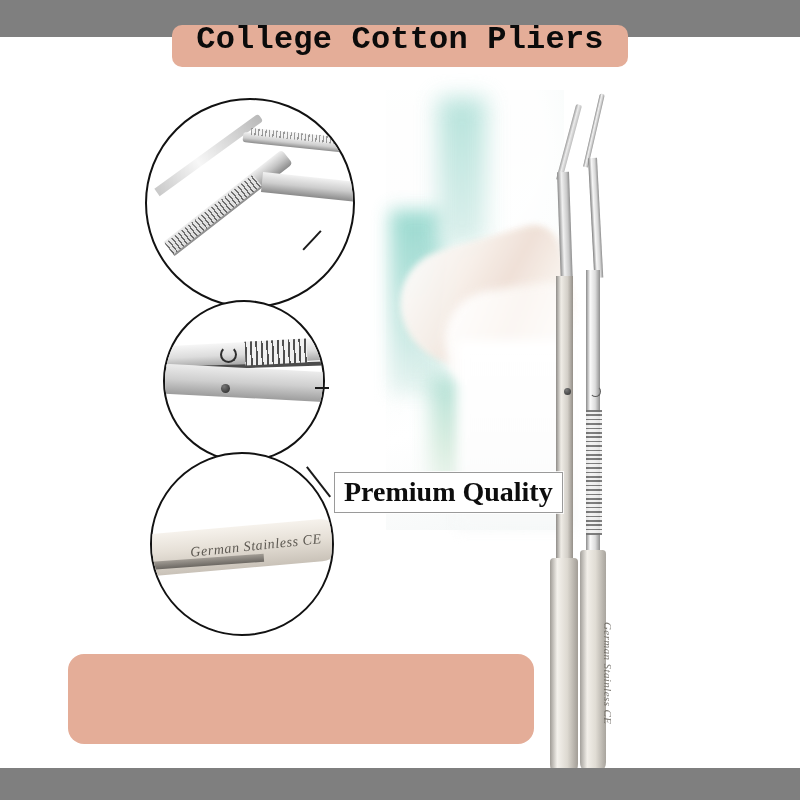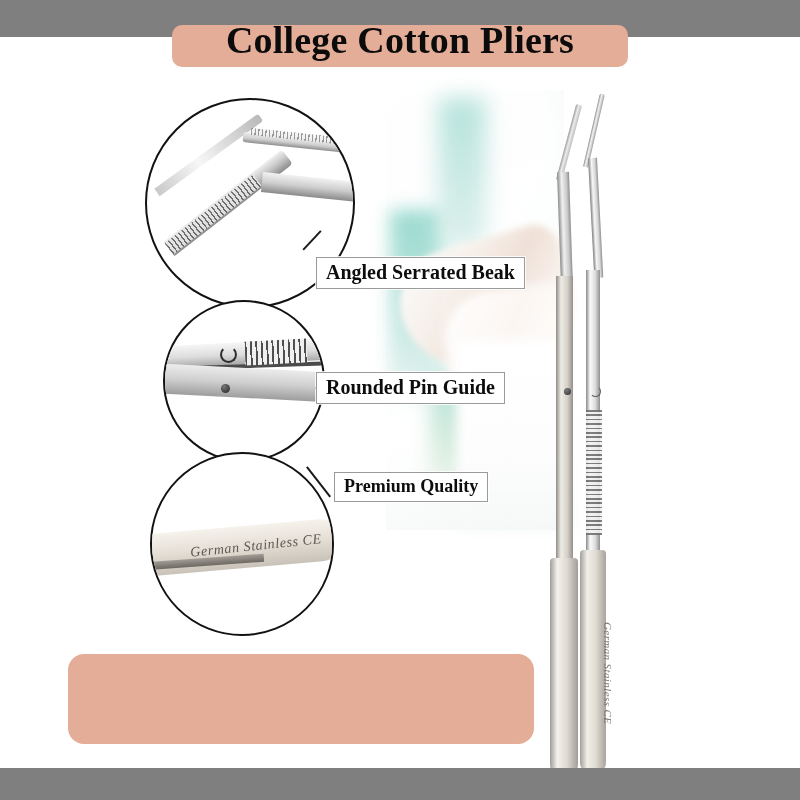--- a/index.html
+++ b/index.html
@@ -15,22 +15,22 @@
   .band-top{position:absolute;left:0;top:0;width:800px;height:37px;background:#7f7f7f;}
   .band-bottom{position:absolute;left:0;top:768px;width:800px;height:32px;background:#7f7f7f;}
 
   
   .title-pill{
     position:absolute;left:172px;top:25px;width:456px;height:42px;
     background:#e4ad98;border-radius:10px;
   }
   .title-text{
     position:absolute;left:0;top:0;width:800px;top:20px;
-    text-align:center;font-size:38px;font-weight:bold;color:#0b0b0b;
-    letter-spacing:0.2px;line-height:40px;
+    text-align:center;font-size:32px;font-weight:bold;color:#0b0b0b;
+    letter-spacing:0.2px;line-height:40px;font-family:Liberation Mono, monospace;
   }
 
   
   .photo{
     position:absolute;left:386px;top:90px;width:178px;height:440px;
     background:
       radial-gradient(circle at 30% 12%, rgba(255,255,255,.95) 0 26%, rgba(255,255,255,0) 60%),
       linear-gradient(160deg,#f2f6f6 0%,#e8f3f1 18%,#f7fbfa 40%,#ffffff 70%,#f4f7f7 100%);
     filter:blur(0.3px);
   }
@@ -217,21 +217,21 @@
 
   
   .callout{
     position:absolute;background:#ffffff;border:1.5px solid #9a9a9a;
     padding:3px 9px 4px 9px;
     font-family:"Liberation Serif", serif;font-weight:bold;color:#0d0d0d;
     white-space:nowrap;box-shadow:0 0 0 1px rgba(255,255,255,.8);
   }
   .lab1{left:316px;top:257px;font-size:20px;}
   .lab2{left:316px;top:372px;font-size:20px;}
-  .lab3{left:334px;top:472px;font-size:18px;}
+  .lab3{left:334px;top:472px;font-size:28px;}
 
   
   .desc{
     position:absolute;left:68px;top:654px;width:466px;height:90px;
     background:#e4ad98;border-radius:16px;
   }
   .desc-text{
     position:absolute;left:88px;top:664px;width:430px;
     font-family:"Liberation Serif", serif;font-weight:bold;font-size:20px;
     line-height:25px;color:#0f0f0f;
@@ -308,22 +308,20 @@
   <div class="circle c3">
     <div class="i3-handle"></div>
     <div class="i3-edge"></div>
     <div class="i3-text">German Stainless CE</div>
   </div>
 
   <div class="connector conn1"></div>
   <div class="connector conn2"></div>
   <div class="connector conn3"></div>
 
-  <div class="callout lab1">Angled Serrated Beak</div>
-  <div class="callout lab2">Rounded Pin Guide</div>
   <div class="callout lab3">Premium Quality</div>
 
   <div class="desc"></div>
 
 
   <div class="band-bottom"></div>
 
 </div>
 
 </body></html>

